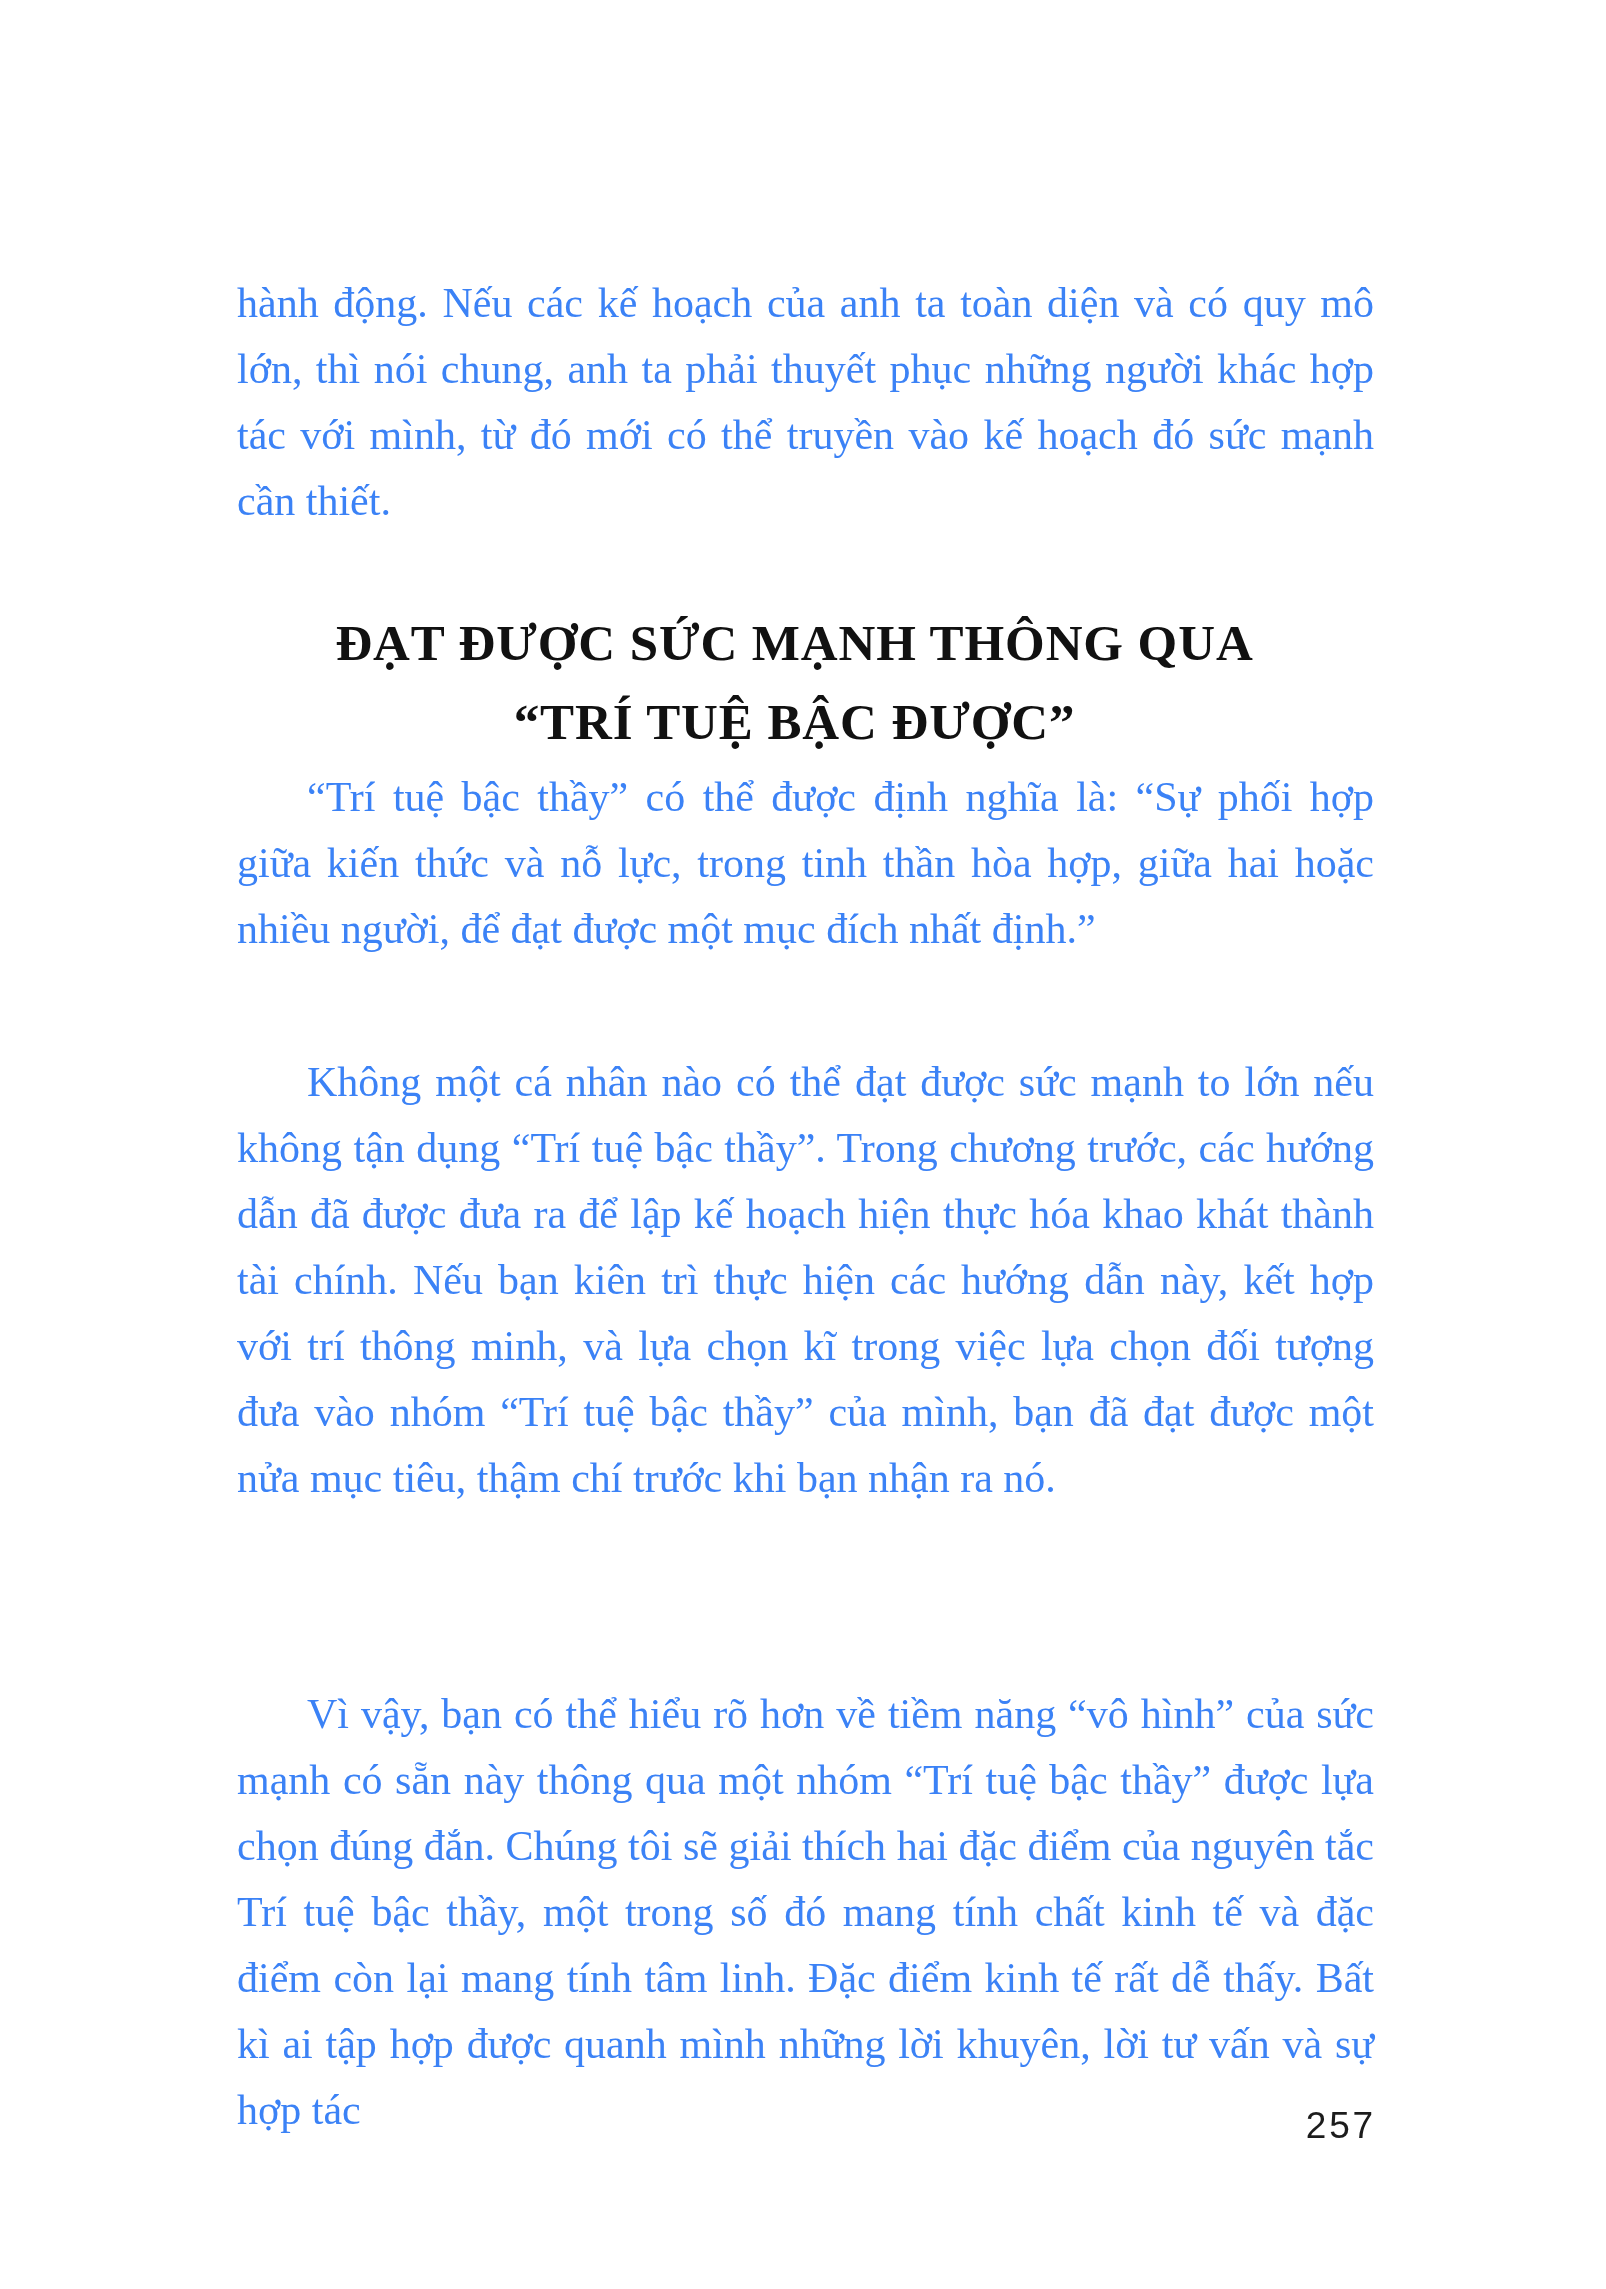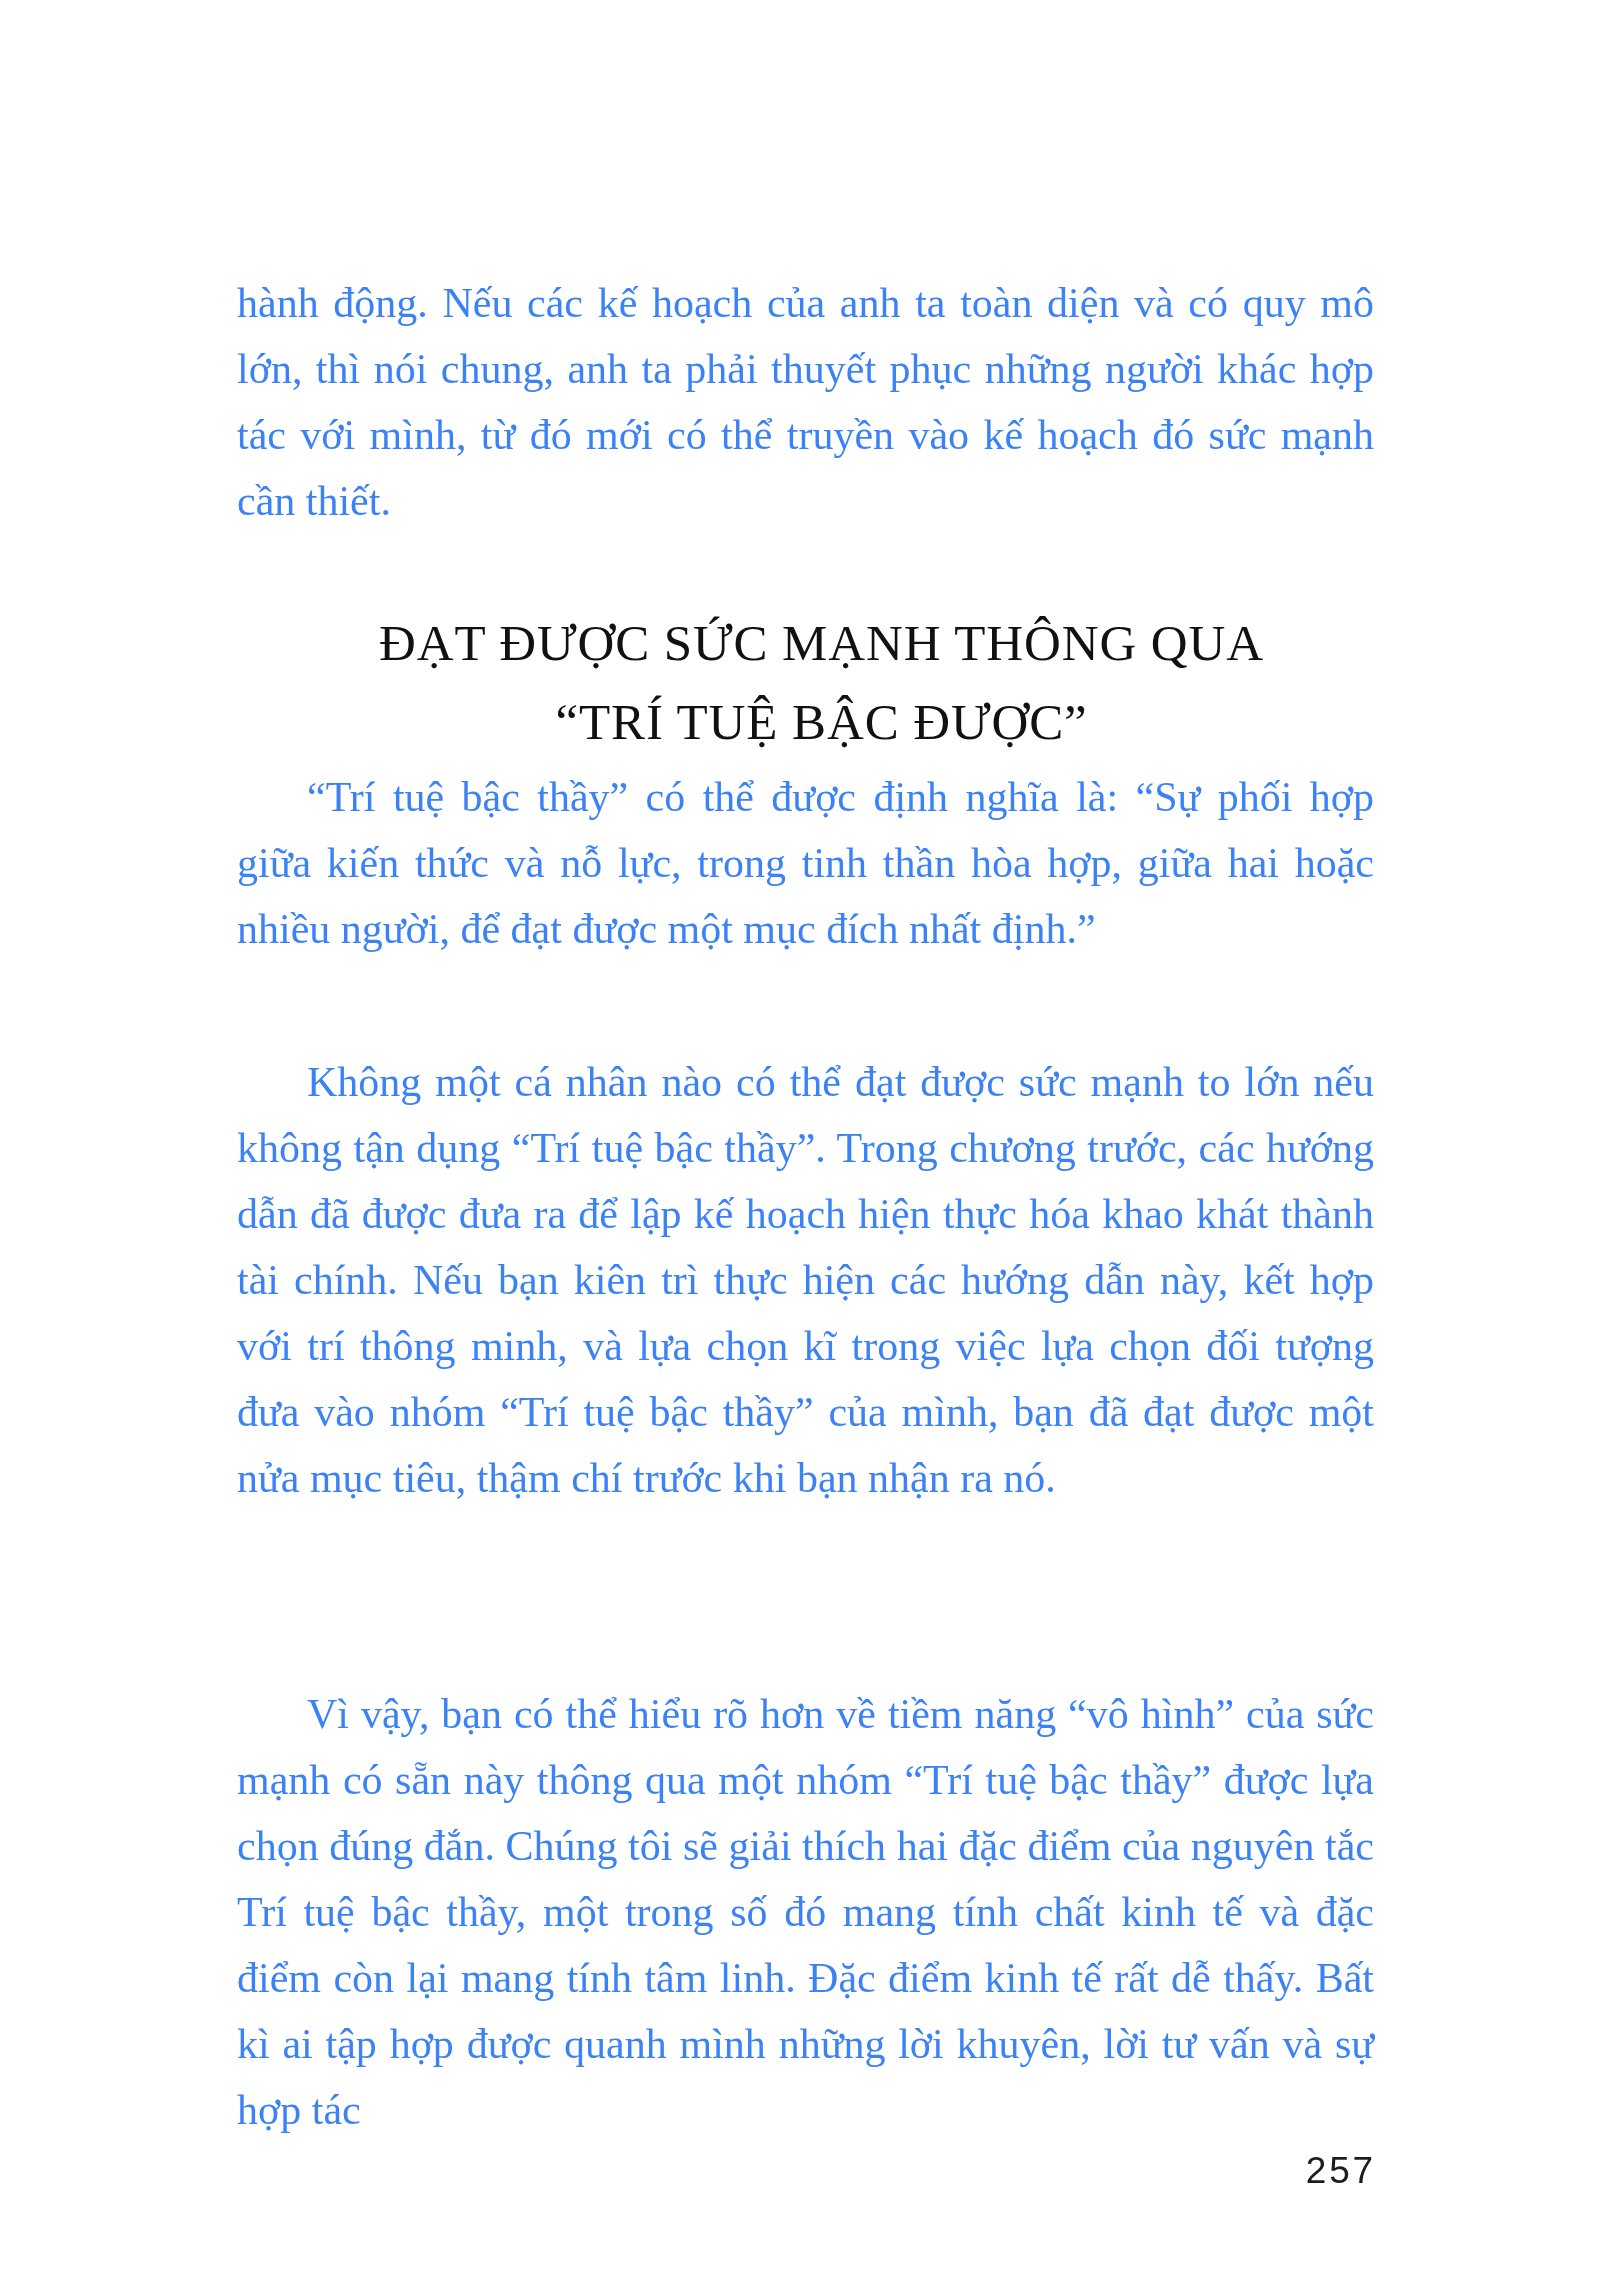--- a/index.html
+++ b/index.html
@@ -57,44 +57,43 @@
   }
   .bodypara.indent { text-indent: 70px; }
   .para-1 { top: 270px; }
   .para-2 { top: 764px; }
   .para-3 { top: 1049px; }
   .para-4 { top: 1681px; }
   
   .section-heading {
     position: absolute;
     top: 604px;
-    left: 253px;
+    left: 226px;
     width: 1137px;
     margin: 0;
     text-align: center;
     font-family: "Liberation Serif", serif;
-    font-weight: 400;
+    font-weight: 700;
     font-size: 51px;
     line-height: 79px;
     letter-spacing: 0.9px;
     color: #111111;
   }
   .section-heading .heading-line { display: block; }
   
   .folio {
     position: absolute;
     top: 2105px;
     left: 237px;
     width: 1139px;
     text-align: right;
     font-family: "Liberation Sans", sans-serif;
     font-size: 37px;
     letter-spacing: 2.8px;
     color: #1c1c1c;
-    margin-top: 45px;
   }
 </style>
 </head>
 <body>
 
 <div class="page">
 
 
   <p class="bodypara para-1">hành động. Nếu các kế hoạch của anh ta toàn diện và có quy mô lớn, thì nói chung, anh ta phải thuyết phục những người khác hợp tác với mình, từ đó mới có thể truyền vào kế hoạch đó sức mạnh cần thiết.</p>
 

